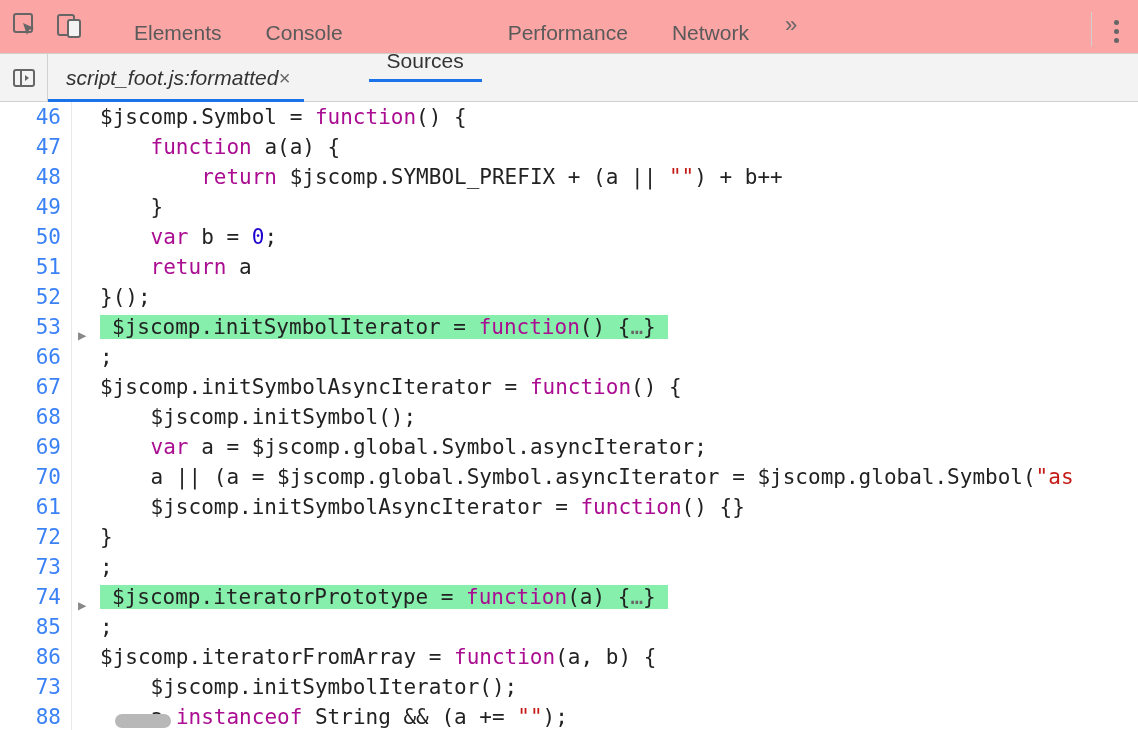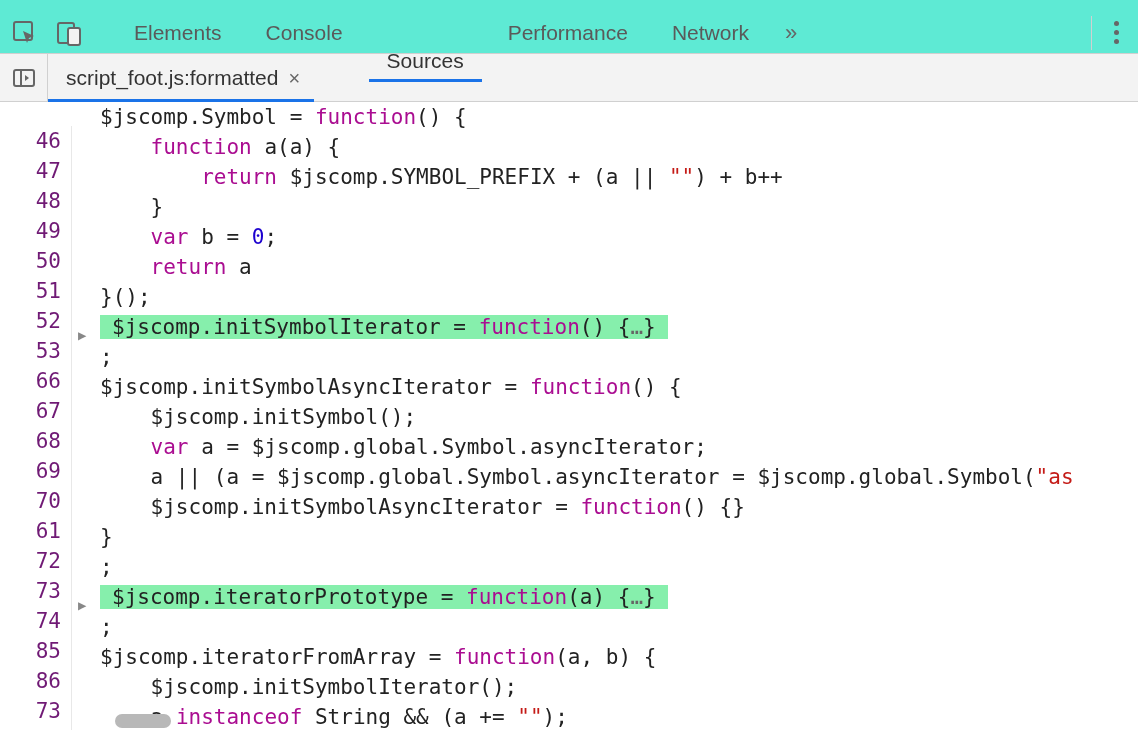--- a/index.html
+++ b/index.html
@@ -8,23 +8,23 @@
     height: 730px;
     font-family: "Helvetica Neue", Arial, sans-serif;
     background: #fff;
     overflow: hidden;
     color: #333;
   }
 
   
   .main-toolbar {
     display: flex;
-    align-items: center;
+    align-items: flex-start;
     height: 54px;
-    background: #5eead4;
+    background: #fca5a5;
     border-bottom: 1px solid #d0d0d0;
     padding: 12px 8px 0 12px;
     font-size: 21px;
     color: #5a5a5a;
   }
   .toolbar-left-icons {
     display: flex;
     align-items: center;
     gap: 18px;
     padding-right: 30px;
@@ -99,21 +99,21 @@
     cursor: pointer;
   }
   .file-tab {
     display: flex;
     align-items: center;
     height: 100%;
     padding: 0 14px 0 18px;
     color: #333;
     position: relative;
     cursor: pointer;
-    gap: 10px;
+    font-style: italic;
   }
   .file-tab.active::after {
     content: "";
     position: absolute;
     left: 0; right: 0; bottom: -1px;
     height: 3px;
     background: #1a73e8;
   }
   .file-tab .close-x {
     font-size: 20px;
@@ -128,26 +128,25 @@
     height: calc(730px - 54px - 48px);
     font-family: Menlo, Consolas, monospace;
     font-size: 21px;
     line-height: 30px;
     position: relative;
     overflow: hidden;
   }
   .gutter {
     width: 72px;
     text-align: right;
-    color: #701a75;
+    color: #3b82f6;
     padding-right: 10px;
     border-right: 1px solid #e8e8e8;
     user-select: none;
     background: #fff;
-    margin-top: 24px;
   }
   .fold-col {
     width: 28px;
     position: relative;
     background: #fff;
   }
   .fold-arrow {
     position: absolute;
     left: 6px;
     font-size: 14px;

